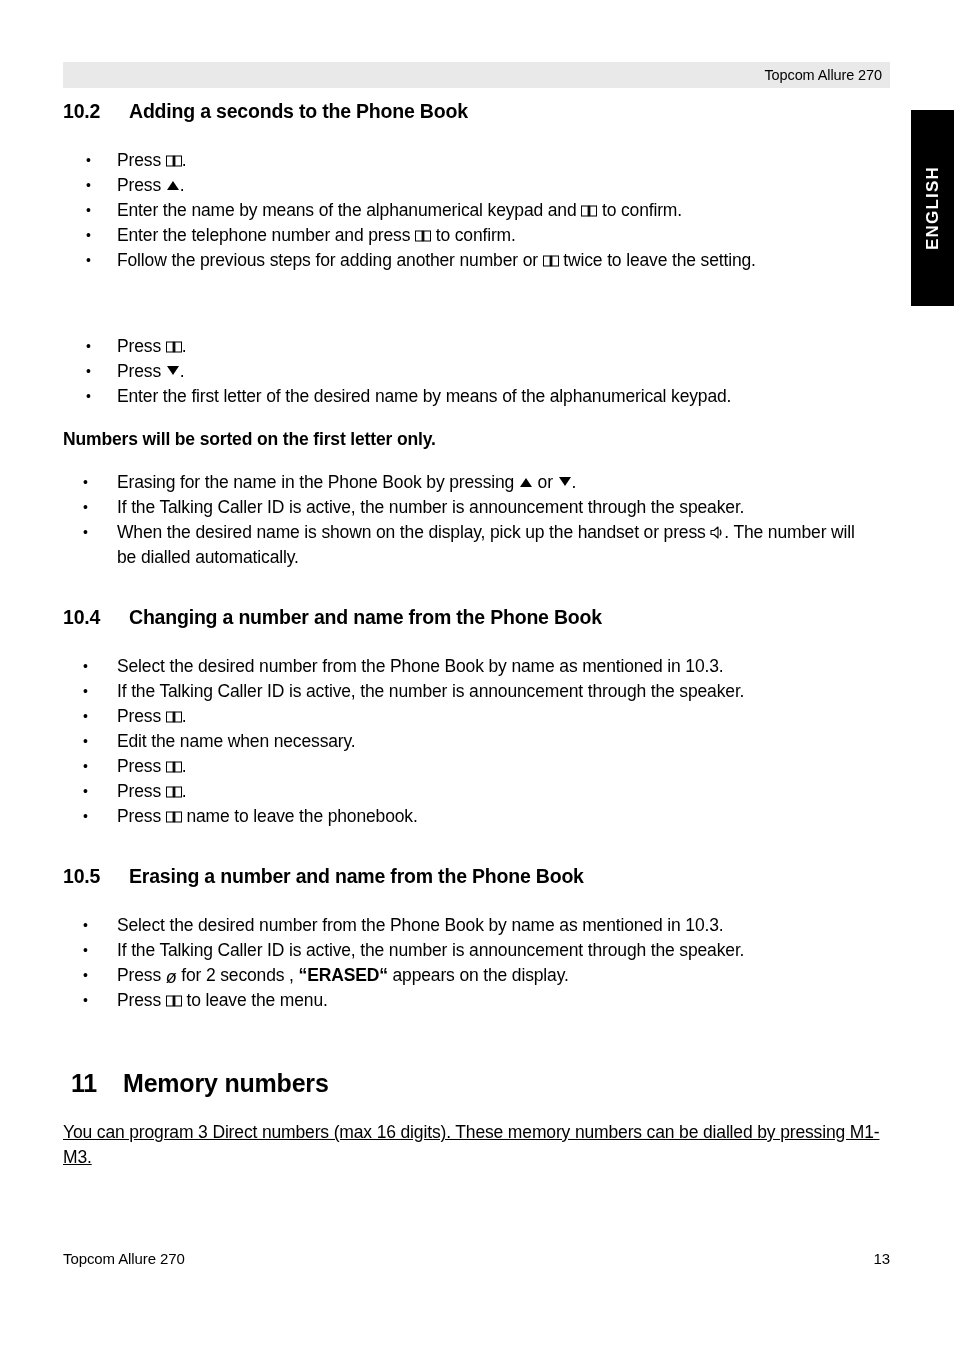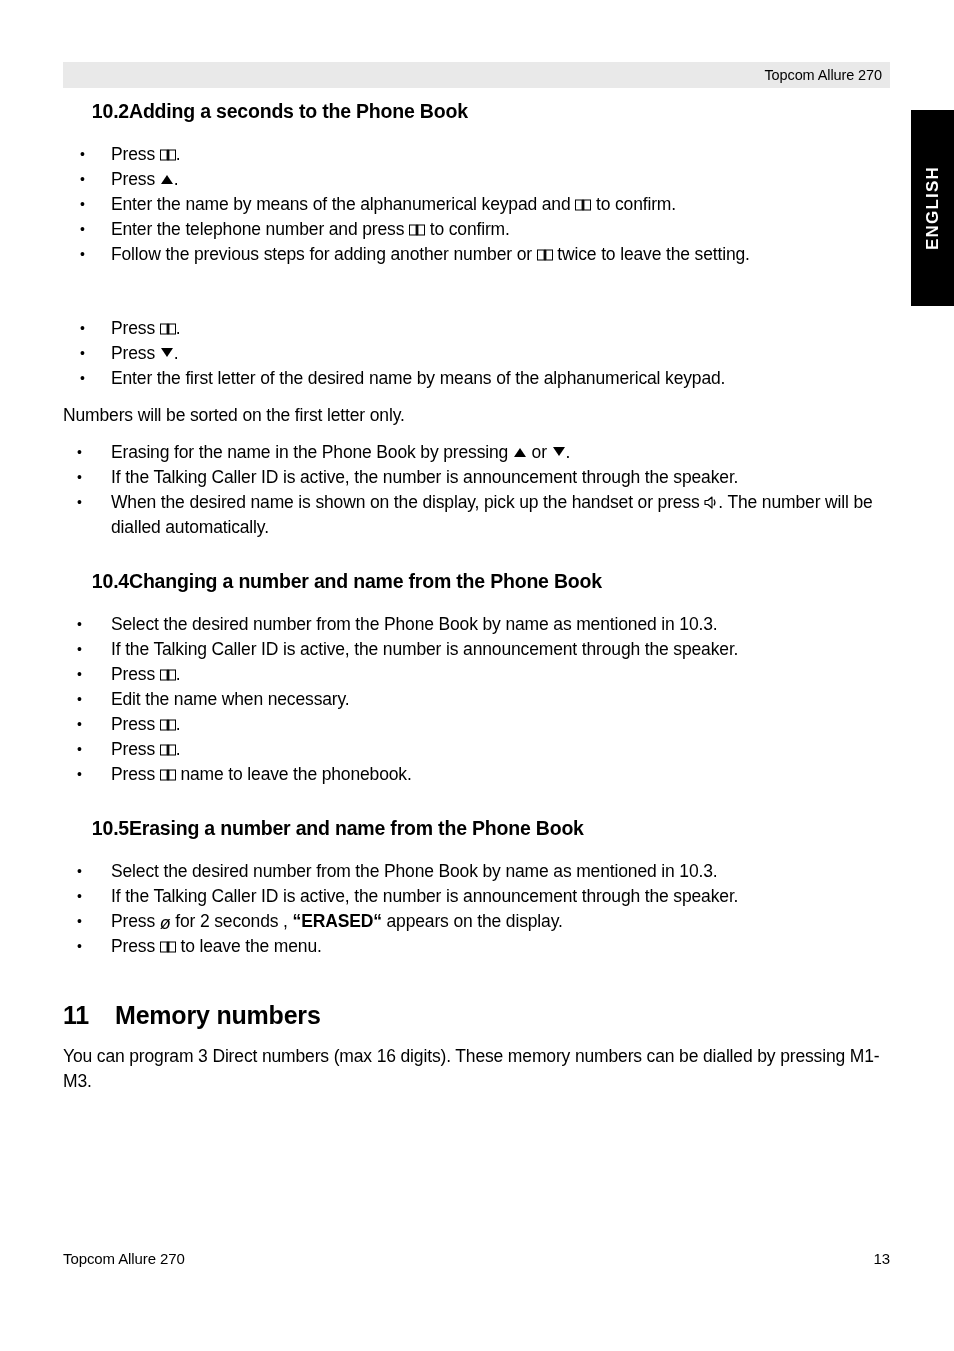--- a/index.html
+++ b/index.html
@@ -72,39 +72,38 @@
     font-weight: bold;
     margin: 0;
     padding: 0;
     letter-spacing: -0.2px;
     white-space: nowrap;
     display: flex;
   }
   h2.sec-head .num {
     display: inline-block;
     min-width: 66px;
-    text-align: right;
   }
 
   h1.chap-head {
     font-size: 25px;
     font-weight: bold;
-    margin: 0;
+    margin: 8px;
     padding: 0;
     letter-spacing: -0.2px;
     display: flex;
   }
   h1.chap-head .num {
     display: inline-block;
     min-width: 52px;
   }
 
   ul.bullets {
     list-style: none;
-    margin: 12px;
+    margin: 18px;
     padding: 0;
   }
   ul.bullets li {
     position: relative;
     font-size: 17.5px;
     line-height: 25px;
     padding-left: 36px;
     letter-spacing: -0.15px;
   }
   ul.bullets li::before {
@@ -118,33 +117,34 @@
   ul.bullets.indent-wide li {
     padding-left: 36px;
   }
   ul.bullets.indent-wide li::before {
     left: 5px;
   }
 
   p.note-bold {
     font-size: 17.5px;
     line-height: 25px;
-    font-weight: normal;
+    font-weight: bold;
     margin: 0;
     padding: 0;
     letter-spacing: -0.15px;
   }
 
   p.body-text {
     font-size: 17.5px;
     line-height: 25px;
     margin: 0;
     padding: 0;
     letter-spacing: -0.15px;
     max-width: 824px;
+    text-decoration: underline;
   }
 
   .strong-inline { font-weight: bold; }
 
   
   .gap-after-head { height: 7px; }
   .gap-before-head { height: 18px; }
 
   
   .ic {

